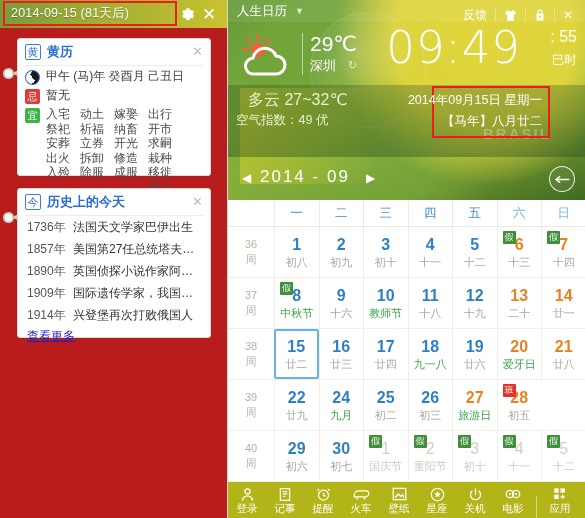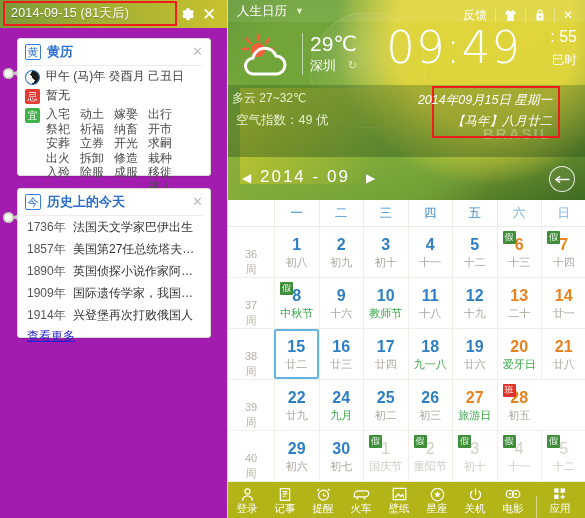--- a/index.html
+++ b/index.html
@@ -6,21 +6,21 @@
   html,body { width:585px; height:518px; overflow:hidden; }
   body {
     font-family: "Liberation Sans", "DejaVu Sans", sans-serif;
     background:#f0efe6;
     position:relative;
   }
 
   
   #left-panel{
     position:absolute; left:0; top:0; width:228px; height:518px;
-    background:#a21caf;
+    background:#b91c1c;
     border-right:1px solid #d9d8cc;
     overflow:hidden;
   }
   #left-topbar{
     position:absolute; left:0; top:0; width:228px; height:28px;
     background:linear-gradient(90deg,#7a9a3a 0%,#9fae34 40%,#c9c22e 100%);
     display:flex; align-items:center;
   }
   #left-date-wrap{
     position:absolute; left:3px; top:1px; width:174px; height:25px;
@@ -148,37 +148,36 @@
     display:flex; align-items:center;
   }
   #feedback-btn{ border-left:none !important; }
 
   
   #weather-icon{ position:absolute; left:8px; top:32px; width:62px; height:46px; }
   #temp-now{ position:absolute; left:82px; top:32px; color:#fff; font-size:21px; }
   #city-name{ position:absolute; left:82px; top:57px; color:#fff; font-size:13px; }
   #refresh-mini{ position:absolute; left:120px; top:59px; color:#dfe9bd; font-size:11px; cursor:pointer;}
   #wx-divider{ position:absolute; left:74px; top:33px; width:1px; height:42px; background:rgba(255,255,255,.55); }
-  #wx-cond{ position:absolute; left:4px; top:90px; color:#e7efcc; font-size:12px; }
+  #wx-cond{ position:absolute; left:20px; top:90px; color:#e7efcc; font-size:16px; }
   #wx-air{ position:absolute; left:8px; top:112px; color:#e7efcc; font-size:12.5px; }
 
   
   #clock-main{
     position:absolute; right:64px; top:24px; color:#fff;
     font-size:45px; line-height:48px; letter-spacing:1px;
     font-family:"DejaVu Sans", sans-serif; font-weight:300;
   }
   #clock-sec{ position:absolute; right:8px; top:28px; color:#fff; font-size:16px; }
   #clock-shi{ position:absolute; right:8px; top:52px; color:#fff; font-size:12.5px; }
 
   
   #date-box{
-    position:absolute; left:204px; top:86px; width:128px; height:52px;
+    position:absolute; left:204px; top:86px; width:118px; height:52px;
     border:2px solid #ee1c1c;
-    font-style:italic;
   }
   #date-line1{
     position:absolute; right:6px; top:4px; color:#fff; font-size:12.5px; white-space:nowrap;
   }
   #date-line2{
     position:absolute; right:6px; top:25px; color:#fff; font-size:12.5px; white-space:nowrap;
   }
 
   
   #month-nav{ position:absolute; left:0; top:160px; width:357px; height:38px; }
@@ -201,21 +200,21 @@
   #cal-head{ height:27px; border-bottom:1px solid #eceae2; }
   .wk-cell{
     width:44.5px; flex:0 0 44.5px; display:flex; align-items:center; justify-content:center;
     font-size:12.5px; color:#3f8ccd; border-left:1px solid #eceae2;
   }
   .wk-cell.sat,.wk-cell.sun{ color:#7bb4e0; }
   .wk-spacer{ width:46px; flex:0 0 46px; }
   .day-row{ height:51px; border-bottom:1px solid #f0eee6; }
   .wknum{
     width:46px; flex:0 0 46px; display:flex; flex-direction:column;
-    align-items:center; justify-content:flex-end; color:#b5b2a7; font-size:11px; line-height:15px;
+    align-items:center; justify-content:center; color:#b5b2a7; font-size:11px; line-height:15px;
   }
   .day{
     width:44.5px; flex:0 0 44.5px; position:relative;
     border-left:1px solid #f0eee6;
     display:flex; flex-direction:column; align-items:center; justify-content:center;
     cursor:pointer;
   }
   .d-num{ font-size:16px; line-height:20px; color:#2f7fc4; font-weight:bold; }
   .d-sub{ font-size:11px; line-height:15px; color:#a9a69c; }
   .day.weekend .d-num{ color:#e8821e; }

